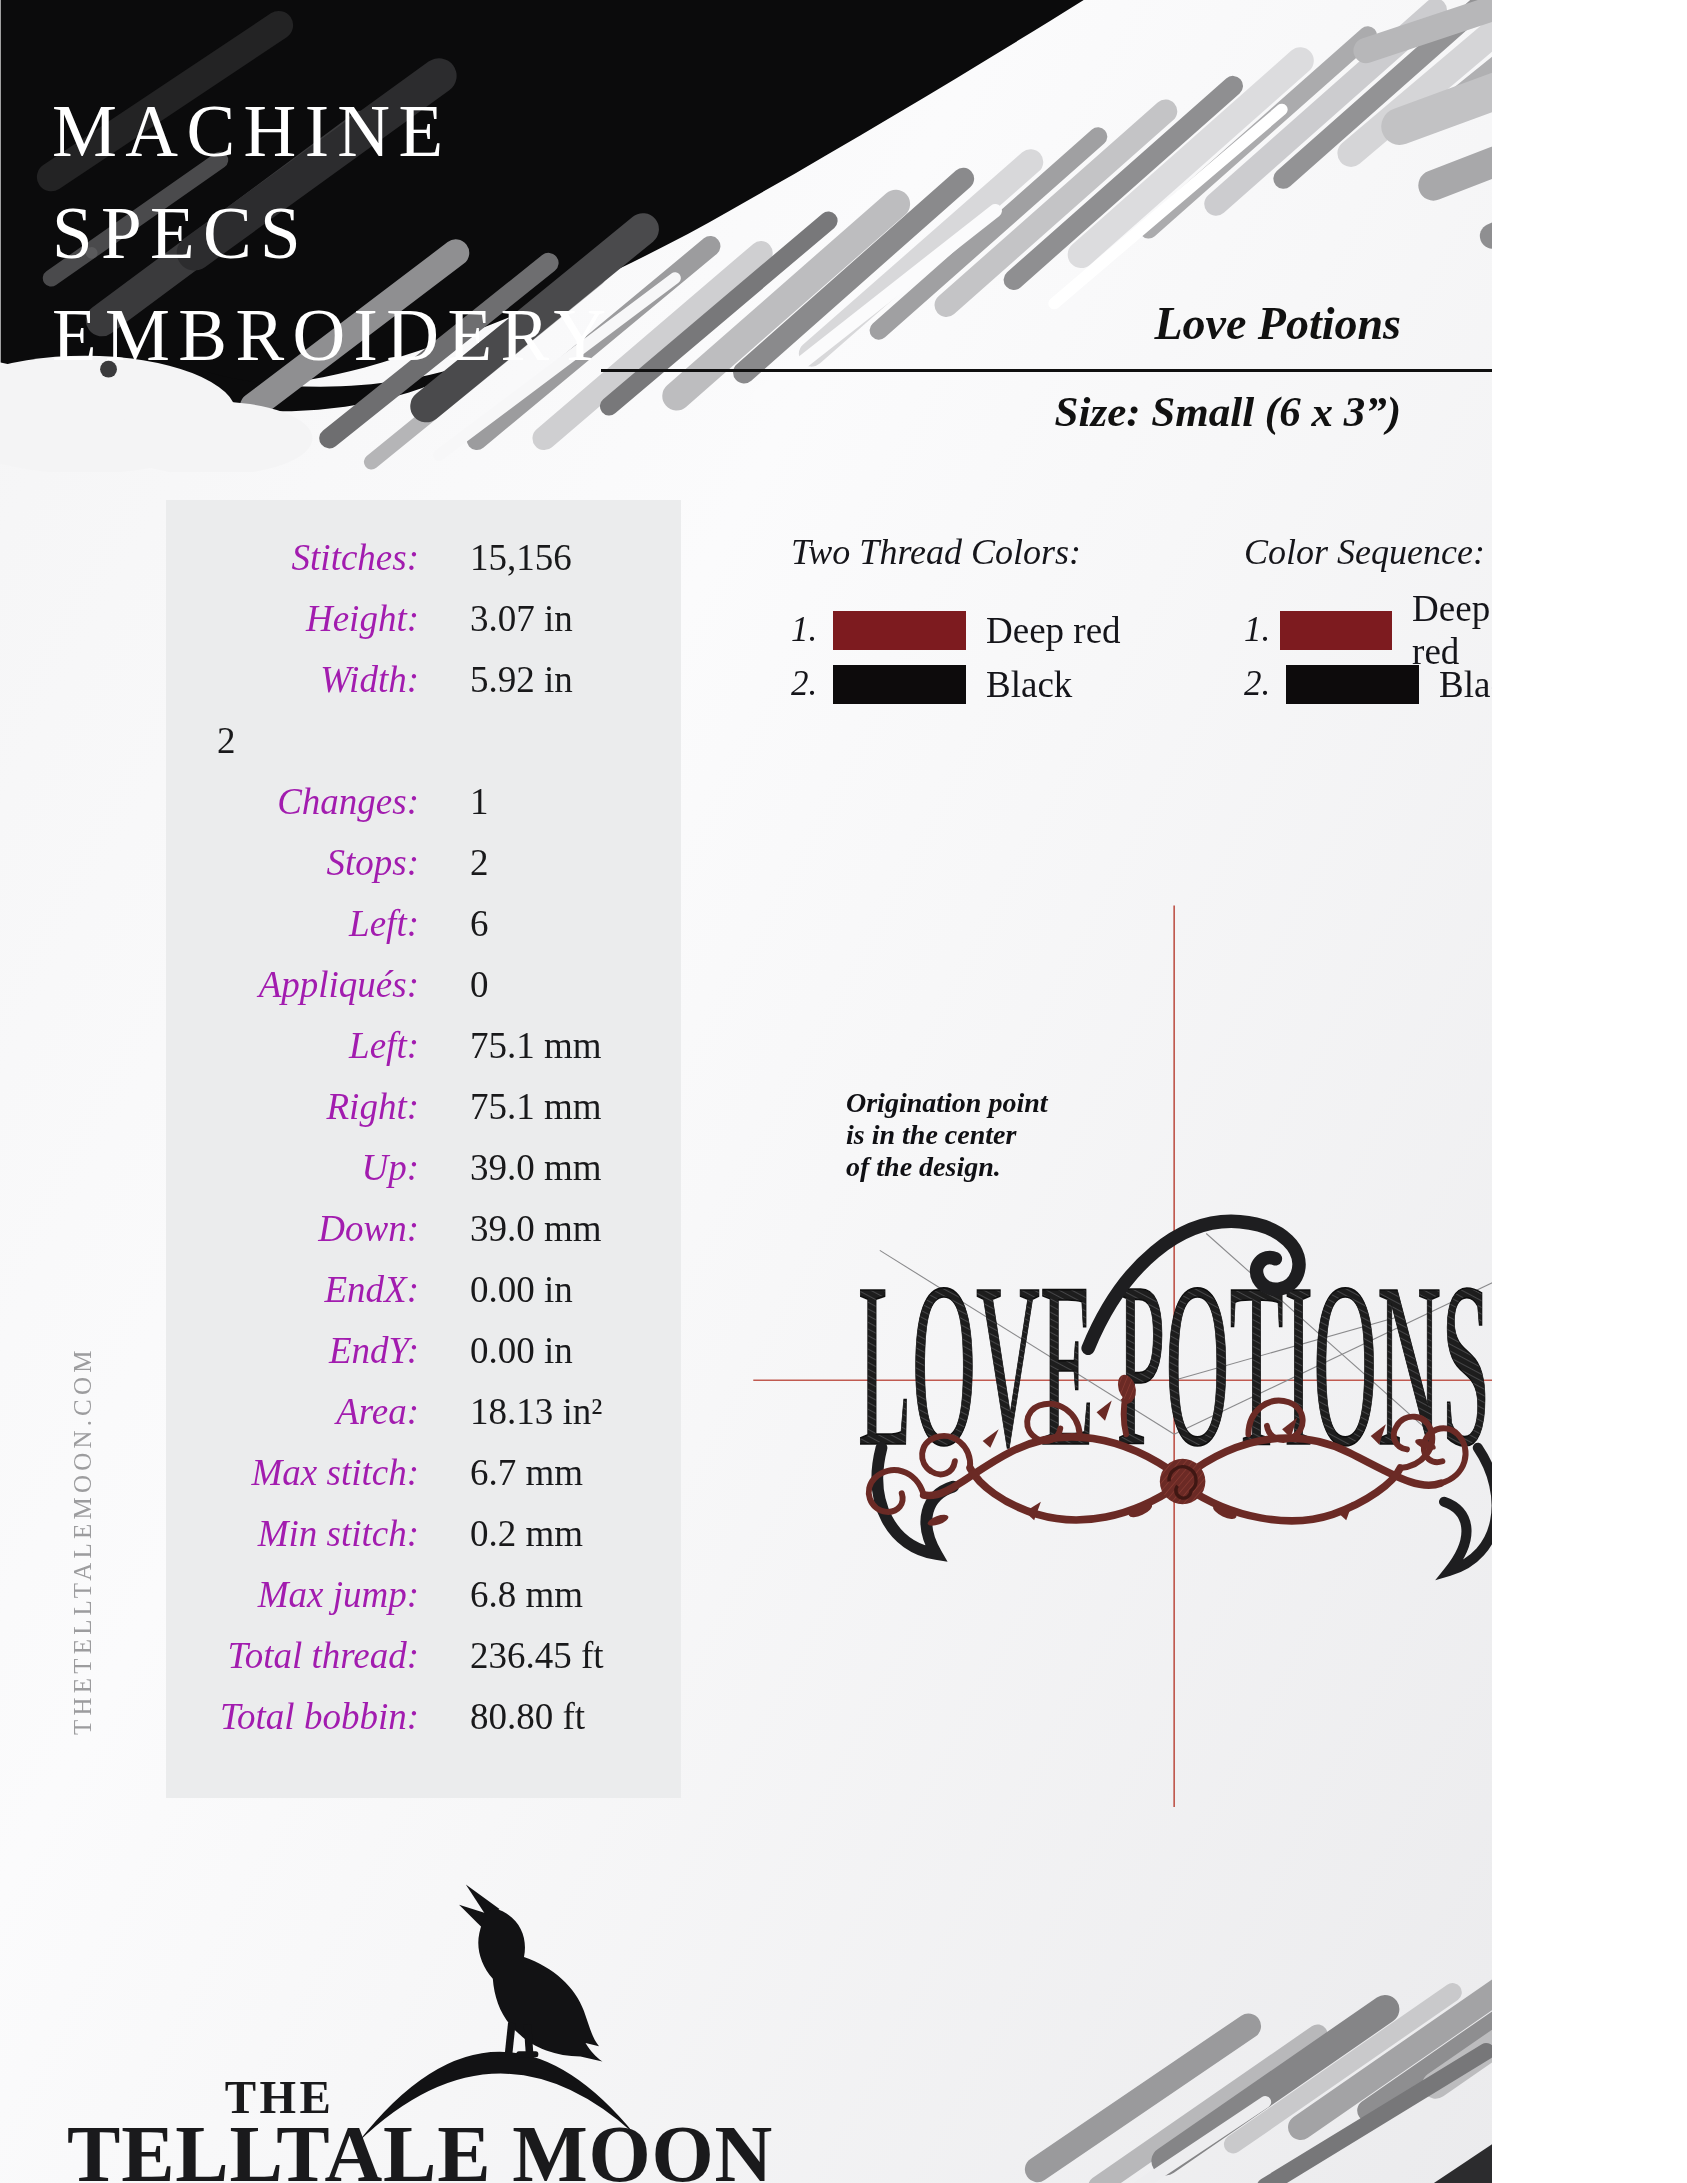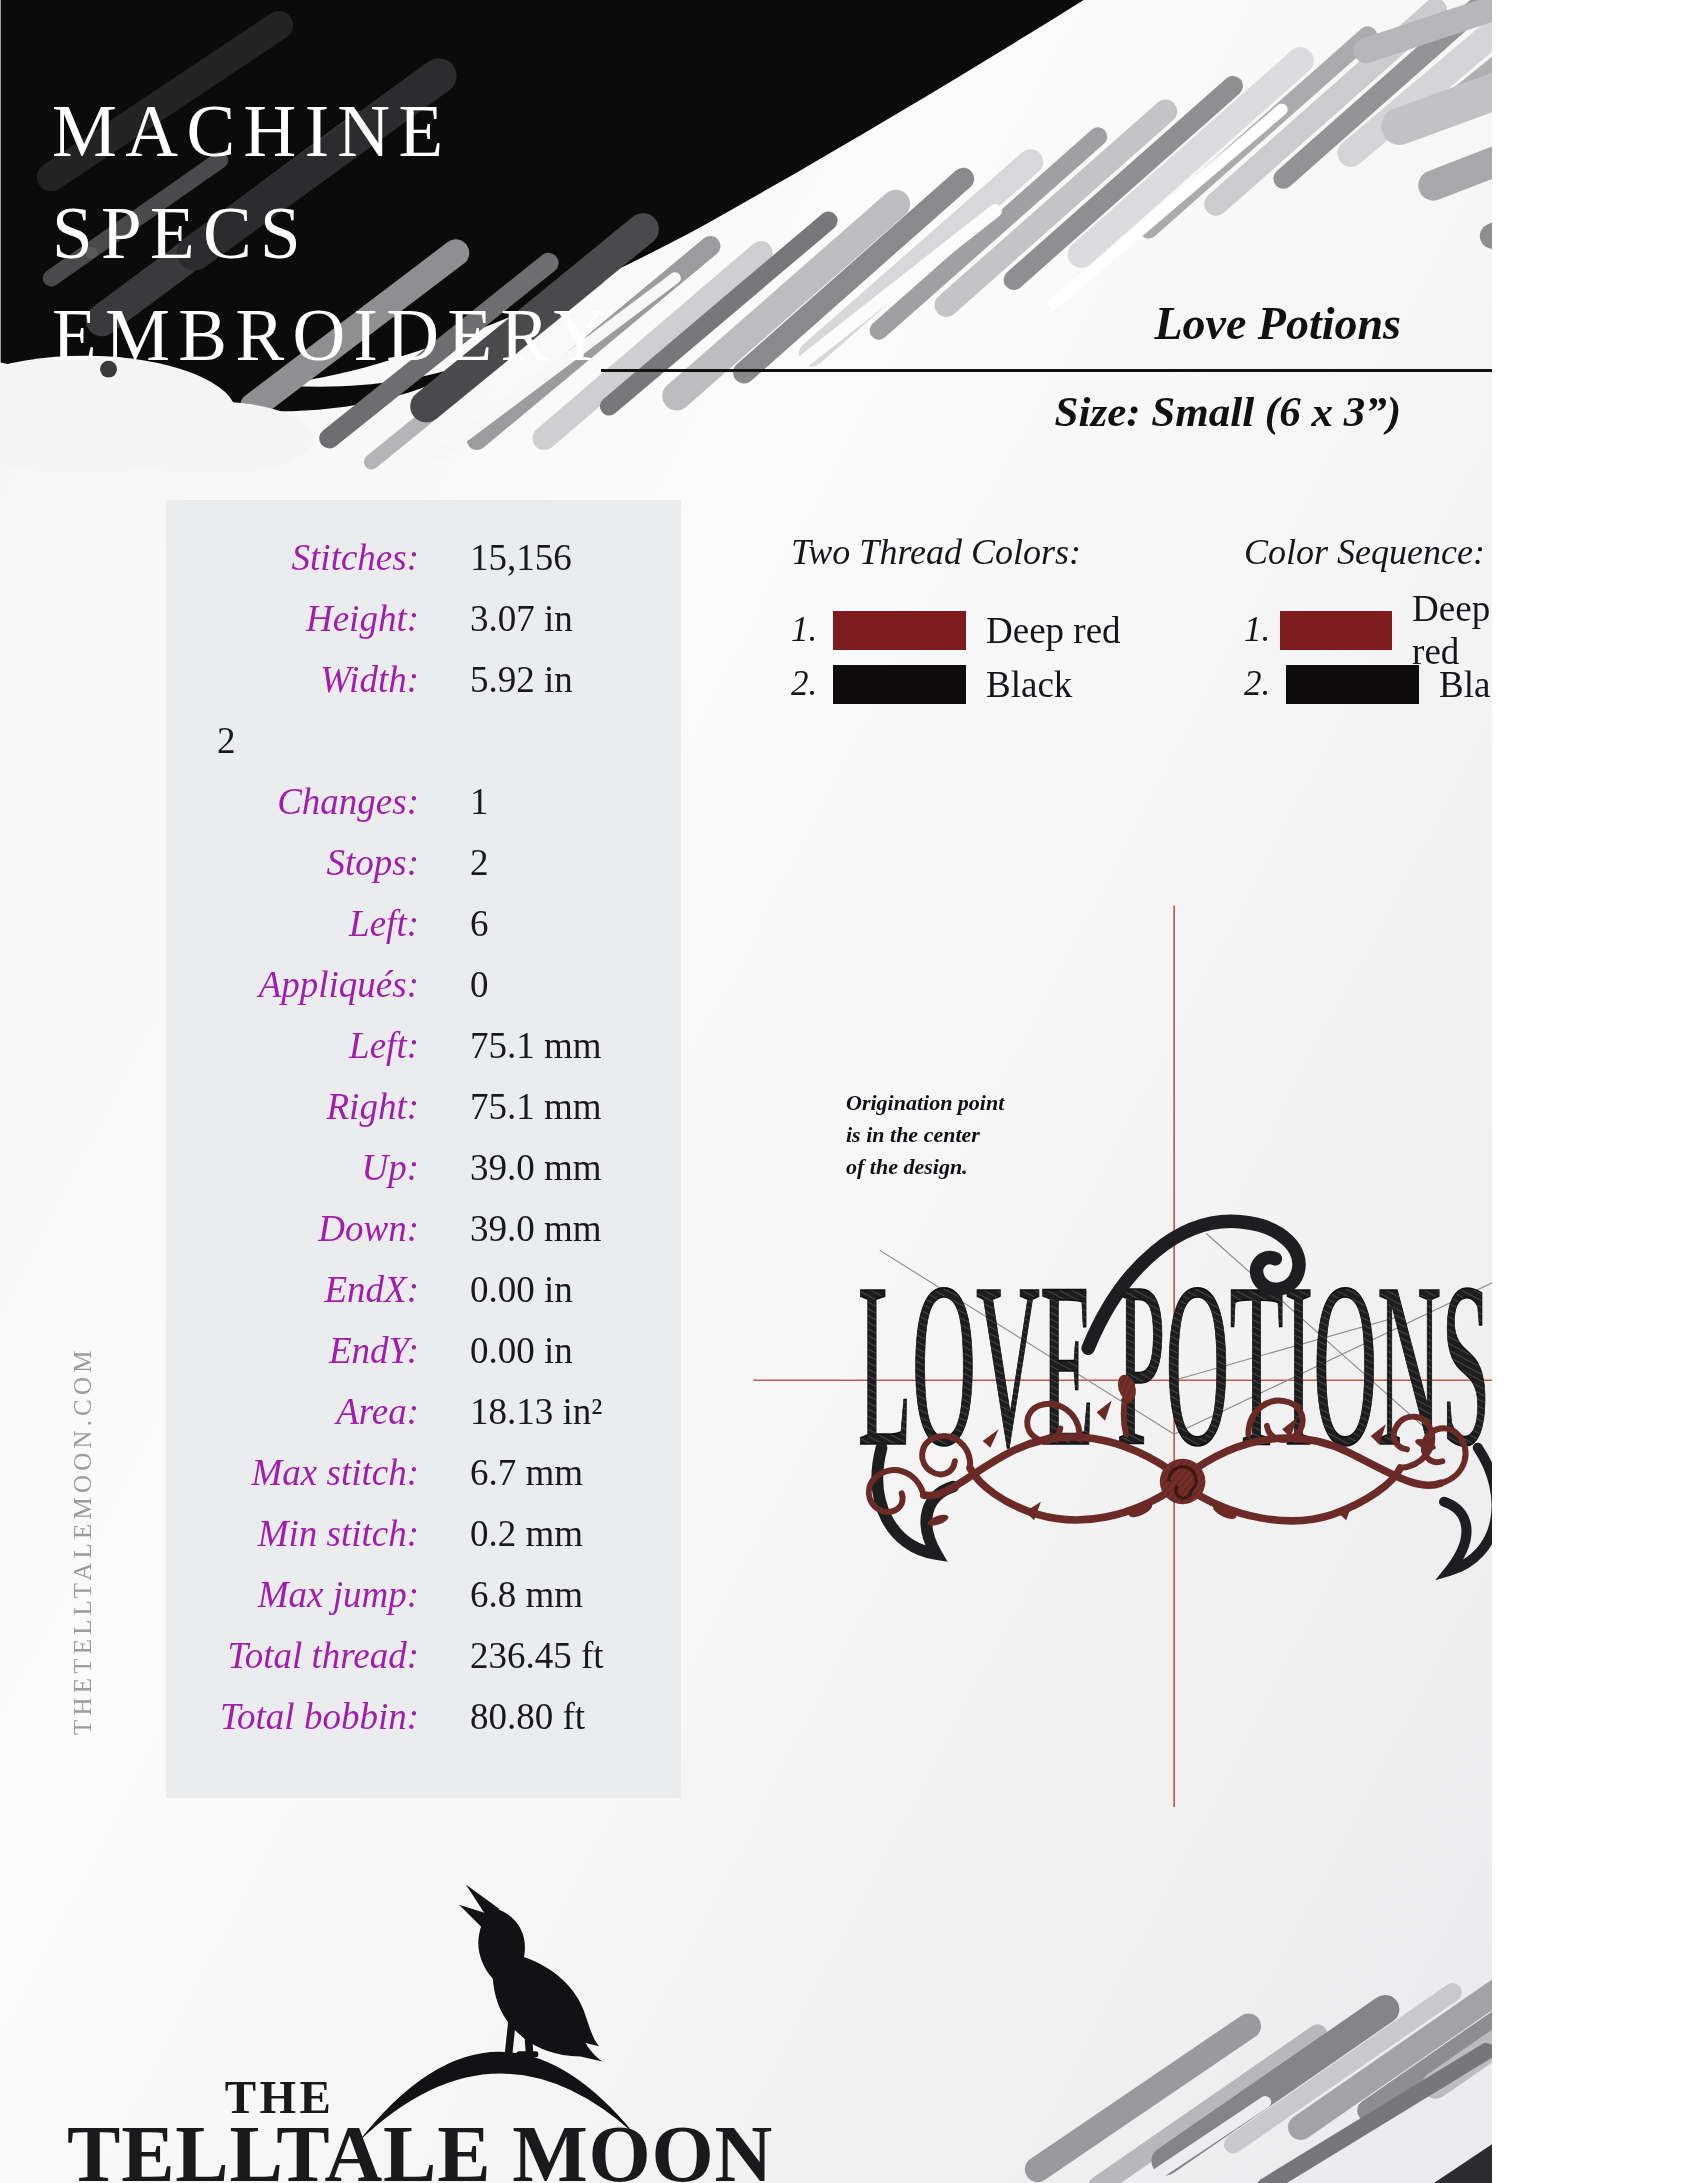--- a/index.html
+++ b/index.html
@@ -32,21 +32,21 @@
   .color-col{position:absolute;top:531px;}
   .color-col.c1{left:791px;}
   .color-col.c2{left:1244px;}
   .color-col-title{font-style:italic;font-size:36px;color:#15151a;margin-bottom:30px;}
   .color-item{display:flex;align-items:center;height:54px;}
   .color-num{font-style:italic;font-size:35px;width:37px;color:#15151a;}
   .color-swatch{width:133px;height:39px;margin-left:5px;}
   .color-name{font-size:37px;margin-left:20px;color:#15151a;}
 
   
-  .orig-note{position:absolute;left:846px;top:1087px;font-size:22px;font-weight:700;font-style:italic;line-height:32px;color:#101014;}
+  .orig-note{position:absolute;left:846px;top:1087px;font-size:28px;font-weight:700;font-style:italic;line-height:32px;color:#101014;}
 
   
   .site-vertical{position:absolute;left:69px;top:1367px;height:368px;
     writing-mode:vertical-rl;transform:rotate(180deg);
     font-size:25px;letter-spacing:4.2px;color:#9c9c9e;}
 
   
   .brand-the{position:absolute;left:216px;top:2070px;width:127px;text-align:center;
     font-size:47px;font-weight:700;letter-spacing:3.4px;color:#1a1a1c;}
   .brand-main{position:absolute;left:67px;top:2109px;width:650px;text-align:center;

